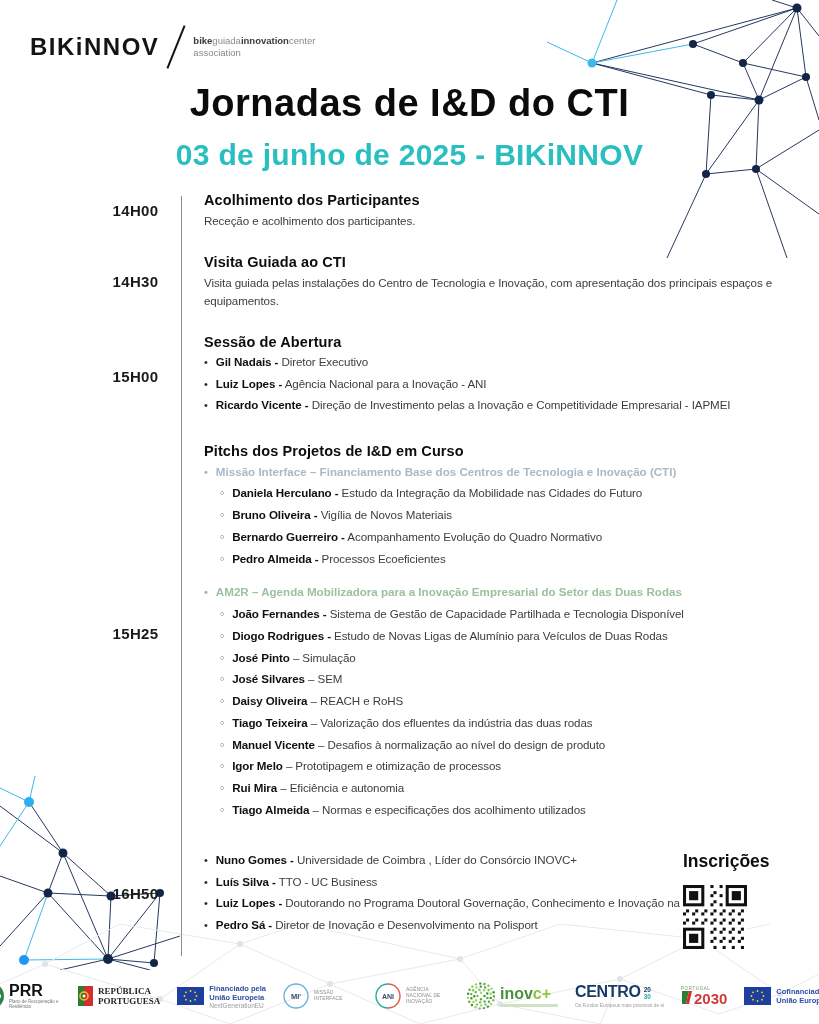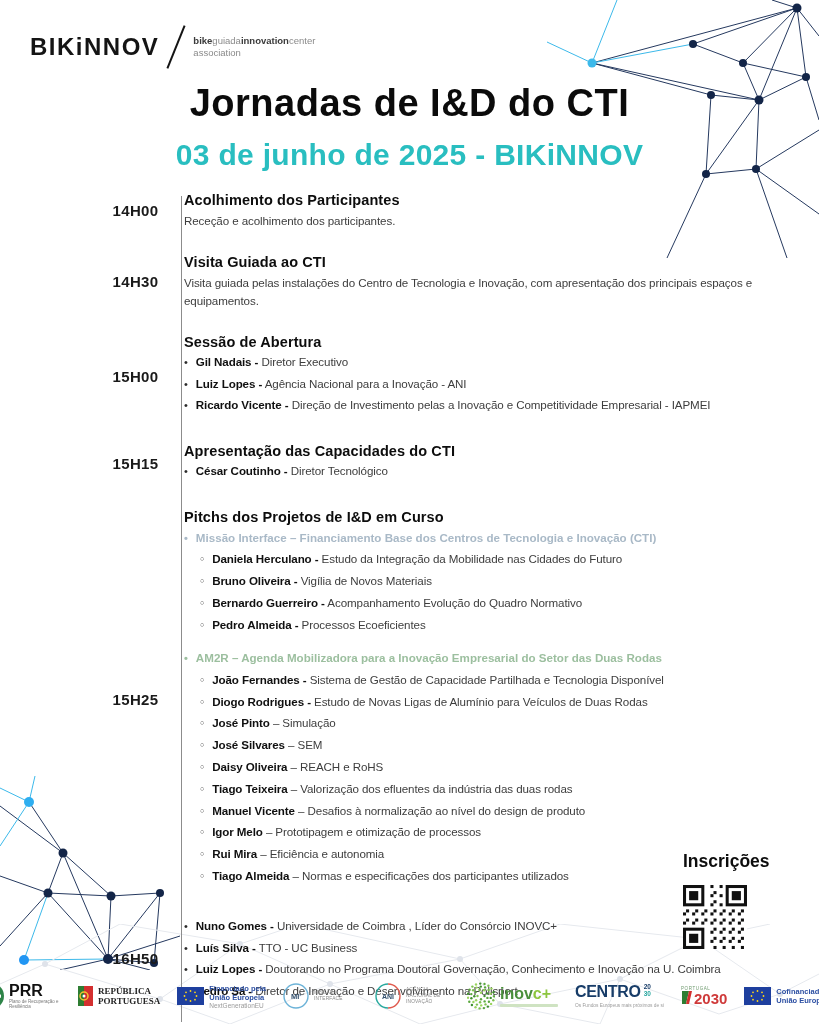--- a/index.html
+++ b/index.html
@@ -24,21 +24,21 @@
          font-size:38px;font-weight:700;color:#0b0b0b;letter-spacing:.5px;}
   .subtitle{position:absolute;top:138px;left:0;width:100%;text-align:center;
          font-size:30px;font-weight:700;letter-spacing:.3px;}
 
   
   .schedule{position:absolute;top:192px;left:90px;right:38px;}
   .schedule::before{content:"";position:absolute;left:91px;top:4px;bottom:6px;width:1px;background:#8c8c8c;}
   .session{display:flex;margin-bottom:24px;}
   .s-time{flex:none;width:91px;display:flex;align-items:center;justify-content:center;
           font-size:15px;font-weight:700;color:#1a1a1a;letter-spacing:.4px;}
-  .s-content{flex:1;padding-left:3px;min-width:0;}
+  .s-content{flex:1;padding-left:23px;min-width:0;}
   .s-title{font-size:14.5px;font-weight:700;color:#0d0d0d;margin:0 0 4px 0;letter-spacing:.1px;}
   .s-desc{font-size:11.6px;color:#3d3d3d;line-height:1.55;max-width:588px;letter-spacing:-.1px;}
   ul.bullets,ul.subs{list-style:none;margin:2px 0 0 0;padding:0;}
   ul.bullets>li{font-size:11.6px;color:#3d3d3d;line-height:1.45;margin:4.5px 0;letter-spacing:-.1px;}
   .dot-f{font-size:11px;color:#2a2a2a;margin-right:8px;}
   .dot-o{font-size:7px;vertical-align:2px;margin-right:8px;color:#3a3a3a;}
   .b-name{font-weight:700;color:#101010;}
   .group{margin-top:4px;}
   .group-gap{margin-top:16px;}
   .g-label{font-size:11.6px;font-weight:700;line-height:1.5;margin:4px 0 2px 0;}
@@ -61,21 +61,21 @@
   .eu-flag{flex:none;}
   .eu-txt{font-size:7.5px;font-weight:700;color:#2b4ea2;line-height:1.2;}
   .eu-sub{font-size:6.5px;font-weight:400;color:#9a9a9a;}
   .circ-logo{flex:none;}
   .circ-label{font-size:4.8px;color:#8a8a8a;width:44px;line-height:1.25;letter-spacing:.2px;}
   .inov-txt{font-size:16px;font-weight:700;line-height:1;}
   .inov-p1{color:#4a8f3c;}
   .inov-p2{color:#8dc63f;}
   .inov-bar{height:3px;width:58px;background:#cfe3c2;margin-top:2px;border-radius:1px;}
   .centro-wrap{display:flex;flex-direction:column;}
-  .centro-row{display:flex;align-items:flex-start;gap:3px;}
+  .centro-row{display:flex;align-items:flex-end;gap:3px;}
   .centro-name{font-size:16px;font-weight:700;color:#173c68;line-height:1;letter-spacing:-.3px;}
   .centro-box{display:flex;flex-direction:column;font-size:6.5px;font-weight:700;line-height:1;}
   .centro-20{color:#173c68;}
   .centro-30{color:#2aa7a0;}
   .centro-tag{font-size:4.8px;color:#9a9a9a;margin-top:3px;}
   .pt30-wrap{display:flex;flex-direction:column;align-items:flex-start;}
   .pt30-top{font-size:4.5px;color:#6f9a6f;letter-spacing:.6px;}
   .pt30-row{display:flex;align-items:flex-start;gap:2px;}
   .pt30-year{font-size:15px;font-weight:700;color:#cf3a3a;line-height:1;}
 </style>
@@ -218,29 +218,20 @@
         <div class="s-content">
           <div class="s-title">Sessão de Abertura</div>
           <ul class="bullets">
             <li><span class="dot-f">•</span><span class="b-name">Gil Nadais -</span><span class="b-role"> Diretor Executivo</span></li>
             <li><span class="dot-f">•</span><span class="b-name">Luiz Lopes -</span><span class="b-role"> Agência Nacional para a Inovação - ANI</span></li>
             <li><span class="dot-f">•</span><span class="b-name">Ricardo Vicente -</span><span class="b-role"> Direção de Investimento pelas a Inovação e Competitividade Empresarial - IAPMEI</span></li>
           </ul>
         </div>
       </div>
       <div class="session">
-        <div class="s-time">15H15</div>
-        <div class="s-content">
-          <div class="s-title">Apresentação das Capacidades do CTI</div>
-          <ul class="bullets">
-            <li><span class="dot-f">•</span><span class="b-name">César Coutinho -</span><span class="b-role"> Diretor Tecnológico</span></li>
-          </ul>
-        </div>
-      </div>
-      <div class="session">
         <div class="s-time">15H25</div>
         <div class="s-content">
           <div class="s-title">Pitchs dos Projetos de I&amp;D em Curso</div>
           <div class="group">
             <div class="g-label"><span class="g-dot" style="color: rgb(169, 185, 199);">•</span><span style="color: rgb(169, 185, 199);">Missão Interface – Financiamento Base dos Centros de Tecnologia e Inovação (CTI)</span></div>
             <ul class="subs">
               <li><span class="dot-o">○</span><span class="b-name">Daniela Herculano -</span><span class="b-role"> Estudo da Integração da Mobilidade nas Cidades do Futuro</span></li>
               <li><span class="dot-o">○</span><span class="b-name">Bruno Oliveira -</span><span class="b-role"> Vigília de Novos Materiais</span></li>
               <li><span class="dot-o">○</span><span class="b-name">Bernardo Guerreiro -</span><span class="b-role"> Acompanhamento Evolução do Quadro Normativo</span></li>
               <li><span class="dot-o">○</span><span class="b-name">Pedro Almeida -</span><span class="b-role"> Processos Ecoeficientes</span></li>
@@ -251,21 +242,21 @@
             <ul class="subs">
               <li><span class="dot-o">○</span><span class="b-name">João Fernandes -</span><span class="b-role"> Sistema de Gestão de Capacidade Partilhada e Tecnologia Disponível</span></li>
               <li><span class="dot-o">○</span><span class="b-name">Diogo Rodrigues -</span><span class="b-role"> Estudo de Novas Ligas de Alumínio para Veículos de Duas Rodas</span></li>
               <li><span class="dot-o">○</span><span class="b-name">José Pinto</span><span class="b-role"> – Simulação</span></li>
               <li><span class="dot-o">○</span><span class="b-name">José Silvares</span><span class="b-role"> – SEM</span></li>
               <li><span class="dot-o">○</span><span class="b-name">Daisy Oliveira</span><span class="b-role"> – REACH e RoHS</span></li>
               <li><span class="dot-o">○</span><span class="b-name">Tiago Teixeira</span><span class="b-role"> – Valorização dos efluentes da indústria das duas rodas</span></li>
               <li><span class="dot-o">○</span><span class="b-name">Manuel Vicente</span><span class="b-role"> – Desafios à normalização ao nível do design de produto</span></li>
               <li><span class="dot-o">○</span><span class="b-name">Igor Melo</span><span class="b-role"> – Prototipagem e otimização de processos</span></li>
               <li><span class="dot-o">○</span><span class="b-name">Rui Mira</span><span class="b-role"> – Eficiência e autonomia</span></li>
-              <li><span class="dot-o">○</span><span class="b-name">Tiago Almeida</span><span class="b-role"> – Normas e especificações dos participantes utilizados</span></li>
+              <li><span class="dot-o">○</span><span class="b-name">Tiago Almeida</span><span class="b-role"> – Normas e especificações dos acolhimento utilizados</span></li>
             </ul>
           </div>
         </div>
       </div>
       <div class="session">
         <div class="s-time">16H50</div>
         <div class="s-content">
           <ul class="bullets">
             <li><span class="dot-f">•</span><span class="b-name">Nuno Gomes -</span><span class="b-role"> Universidade de Coimbra , Líder do Consórcio INOVC+</span></li>
             <li><span class="dot-f">•</span><span class="b-name">Luís Silva -</span><span class="b-role"> TTO - UC Business</span></li>

